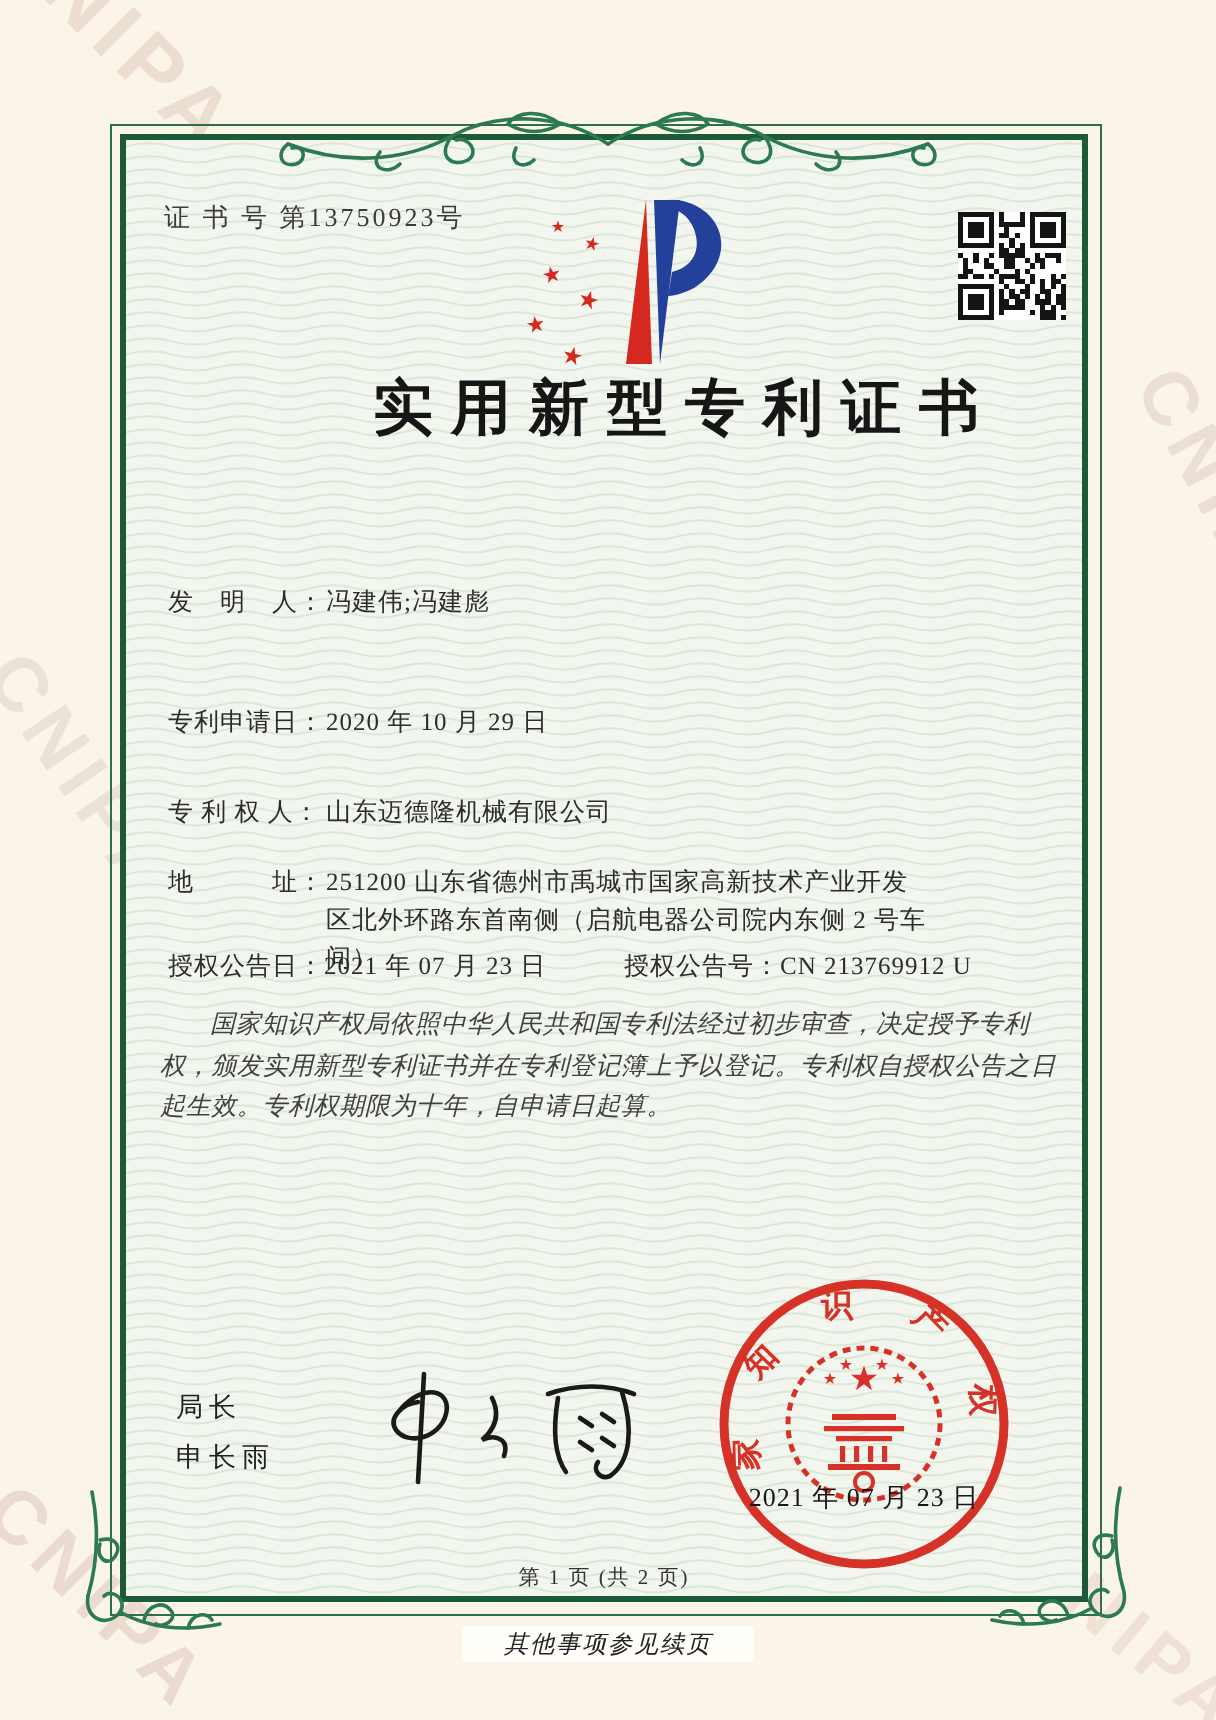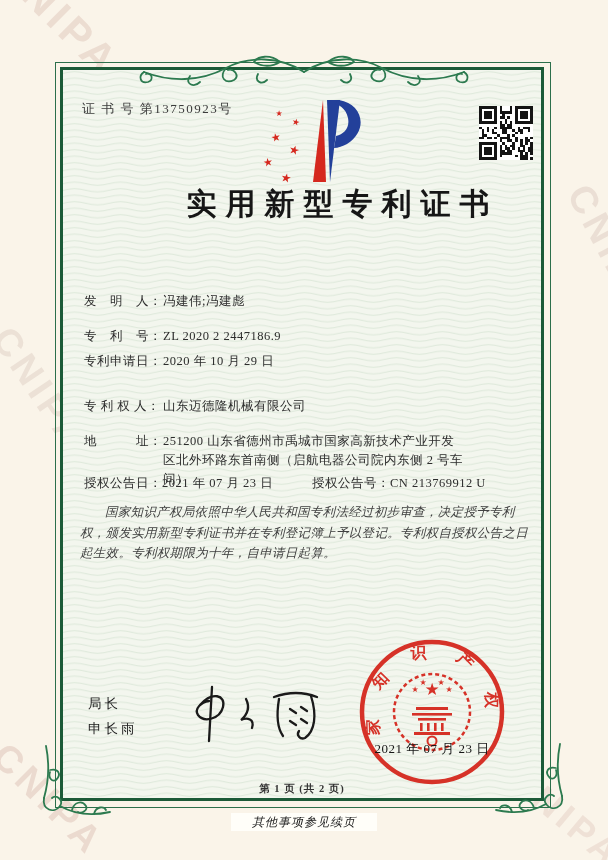--- a/index.html
+++ b/index.html
@@ -51,21 +51,21 @@
   
   .sig-title{position:absolute;left:88px;top:695px;font-size:13.5px;letter-spacing:3px;color:#222;z-index:4;}
   .sig-name{position:absolute;left:88px;top:720px;font-size:13.5px;letter-spacing:3px;color:#222;z-index:4;}
   .autograph{position:absolute;left:178px;top:682px;width:150px;height:64px;z-index:4;}
   
   .seal{position:absolute;left:357px;top:637px;width:150px;height:150px;z-index:4;opacity:.95;}
   .seal-date{position:absolute;left:352px;top:740px;width:160px;text-align:center;z-index:5;
     font-size:13px;color:#161616;letter-spacing:.5px;}
   
   .page-num{position:absolute;left:55px;top:782px;width:494px;text-align:center;z-index:4;
-    font-size:10.5px;color:#333;letter-spacing:1px;font-weight:bold;}
+    font-size:10.5px;color:#333;letter-spacing:1px;}
   .cont-note{position:absolute;left:0;top:814px;width:608px;text-align:center;z-index:4;
     font-size:12px;color:#222;letter-spacing:1px;font-style:italic;}
   .cont-note span{background:#fffef9;padding:2px 21px;}
   .star{fill:#d5281e;font-family:"DejaVu Sans",sans-serif;}
 </style>
 </head>
 <body>
 
 <div class="page">
 
@@ -366,24 +366,20 @@
       <rect x="18" y="20" width="1" height="1" fill="#141414"></rect>
       <rect x="20" y="20" width="1" height="1" fill="#141414"></rect>
     </svg>
 
   <div class="title">实用新型专利证书</div>
 
   <div class="field-row fr1">
     <span class="field-label">发　明　人：</span>
     <span class="field-value">冯建伟;冯建彪</span>
   </div>
-  <div class="field-row fr2">
-    <span class="field-label">专　利　号：</span>
-    <span class="field-value">ZL 2020 2 2447186.9</span>
-  </div>
   <div class="field-row fr3">
     <span class="field-label">专利申请日：</span>
     <span class="field-value">2020 年 10 月 29 日</span>
   </div>
   <div class="field-row fr4">
     <span class="field-label">专 利 权 人：</span>
     <span class="field-value">山东迈德隆机械有限公司</span>
   </div>
   <div class="field-row fr5">
     <span class="field-label">地　　　址：</span>

